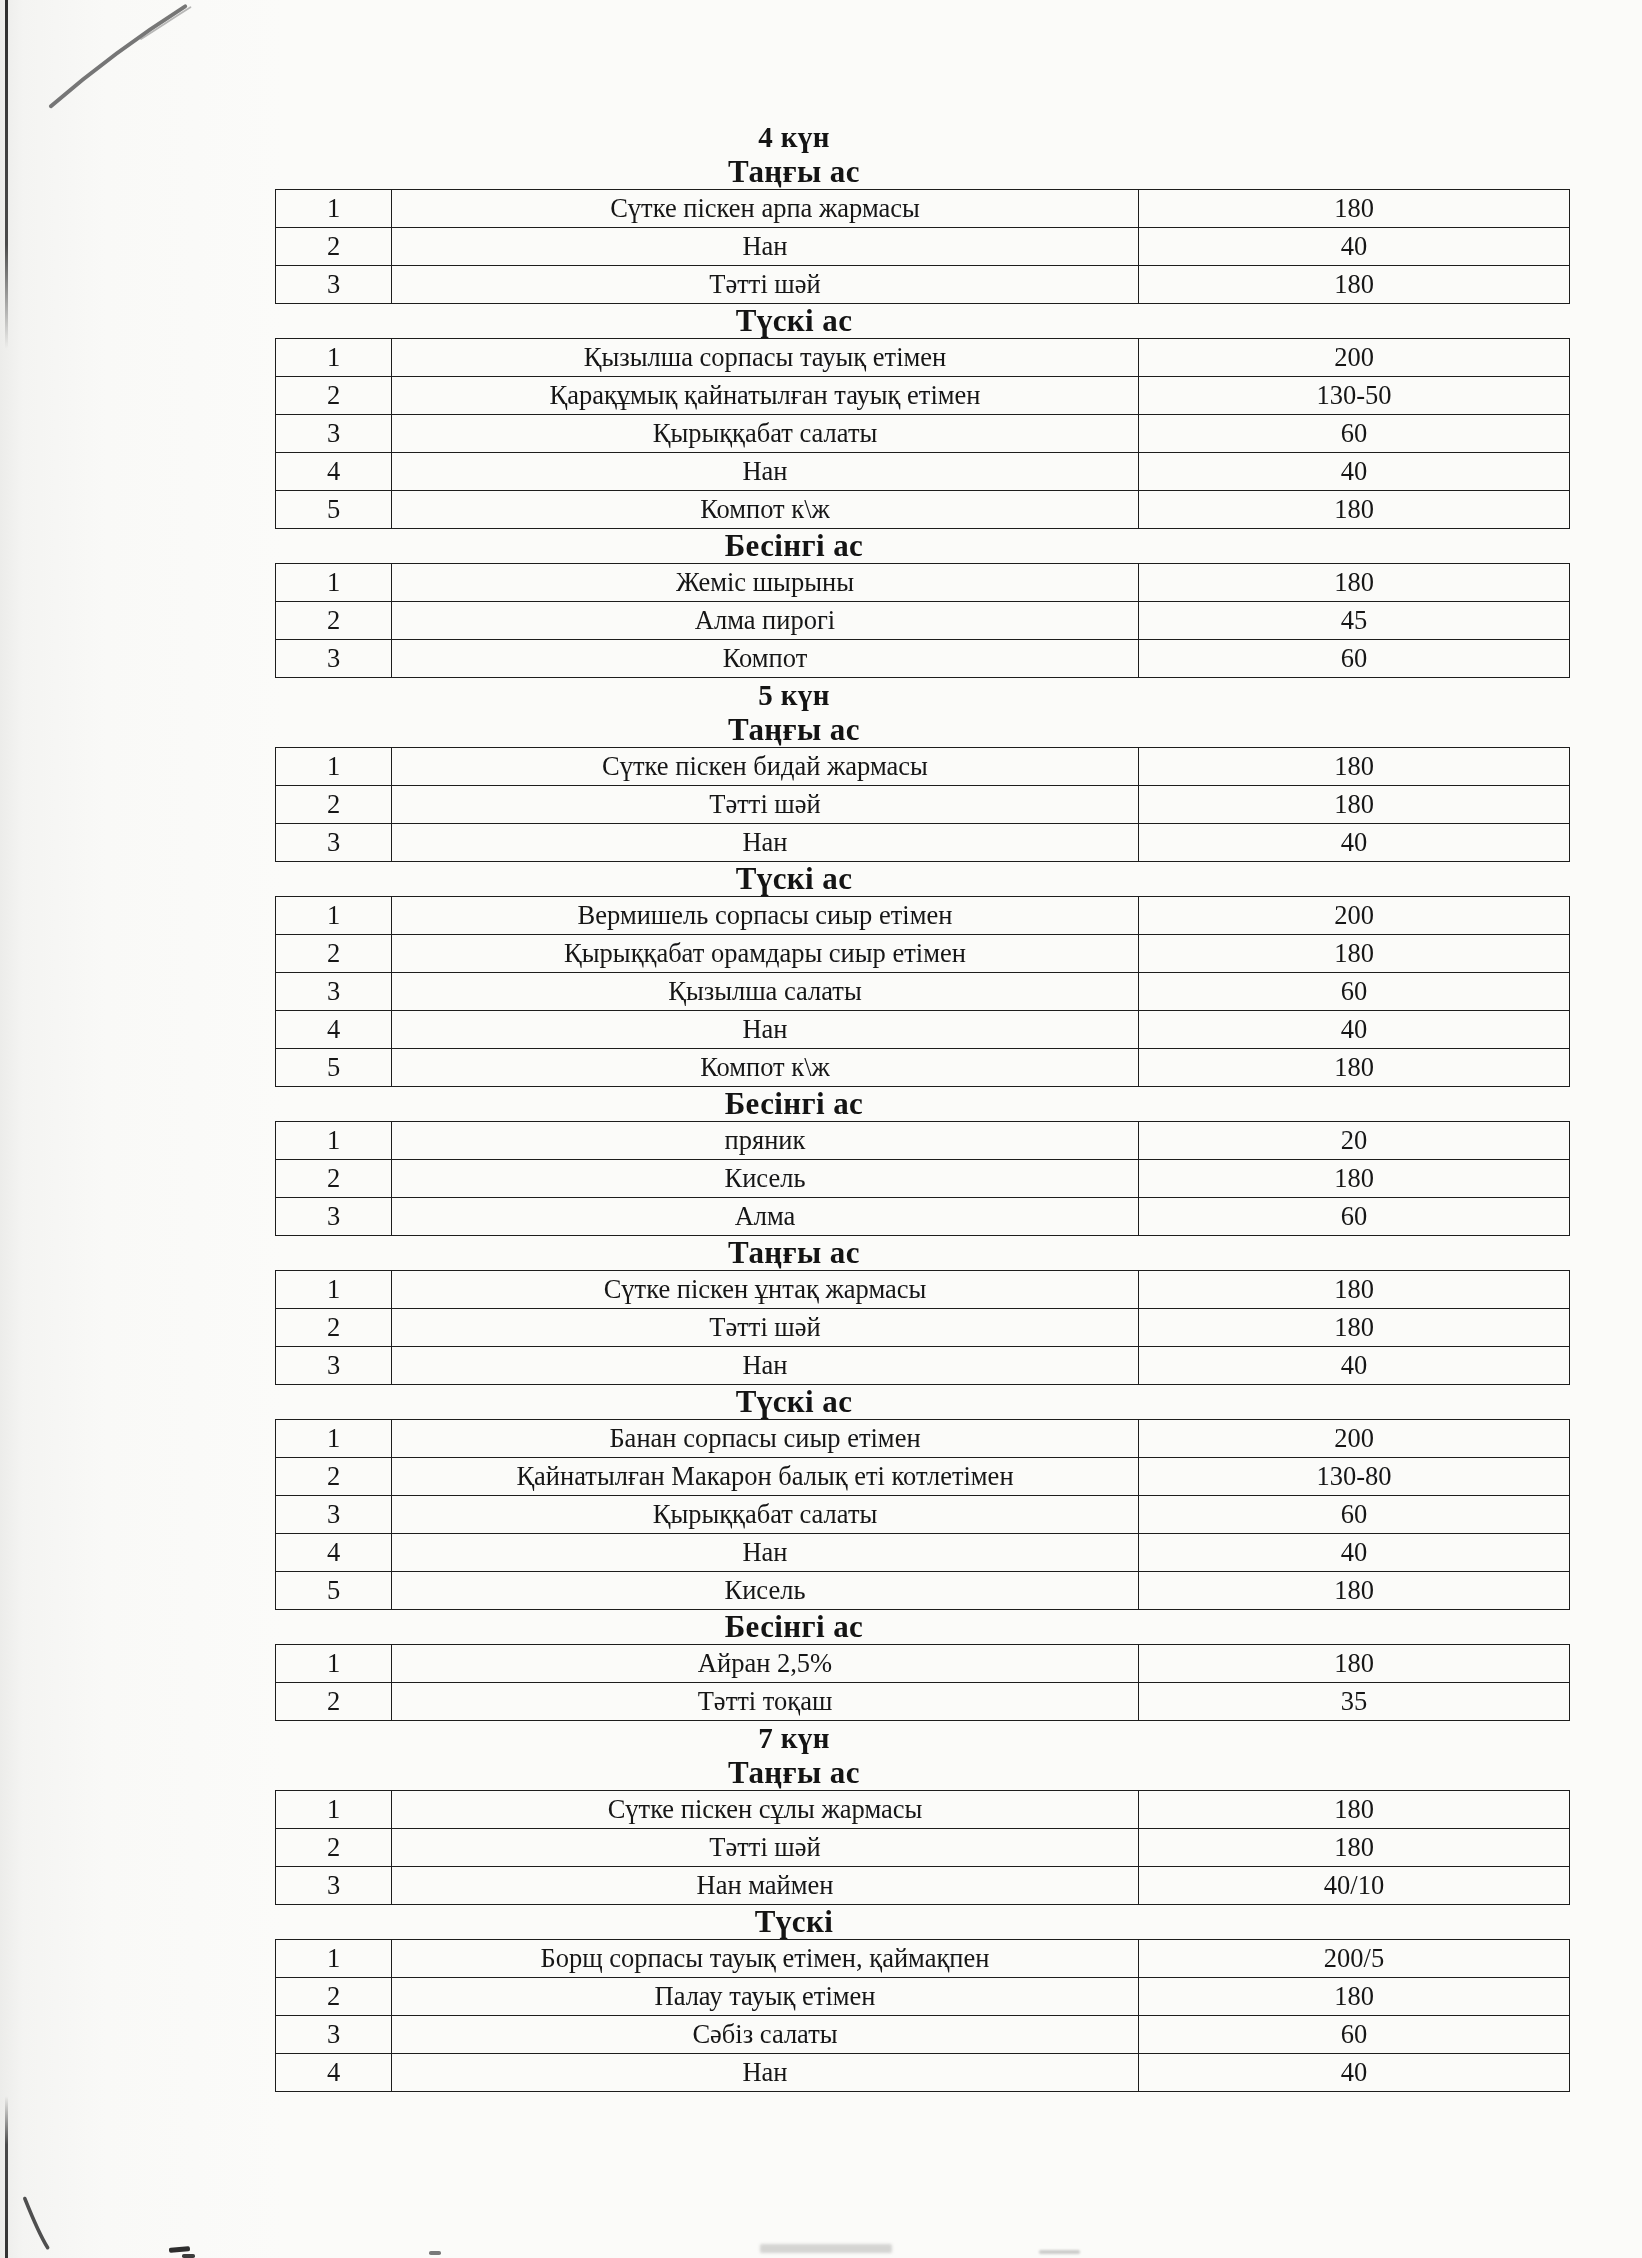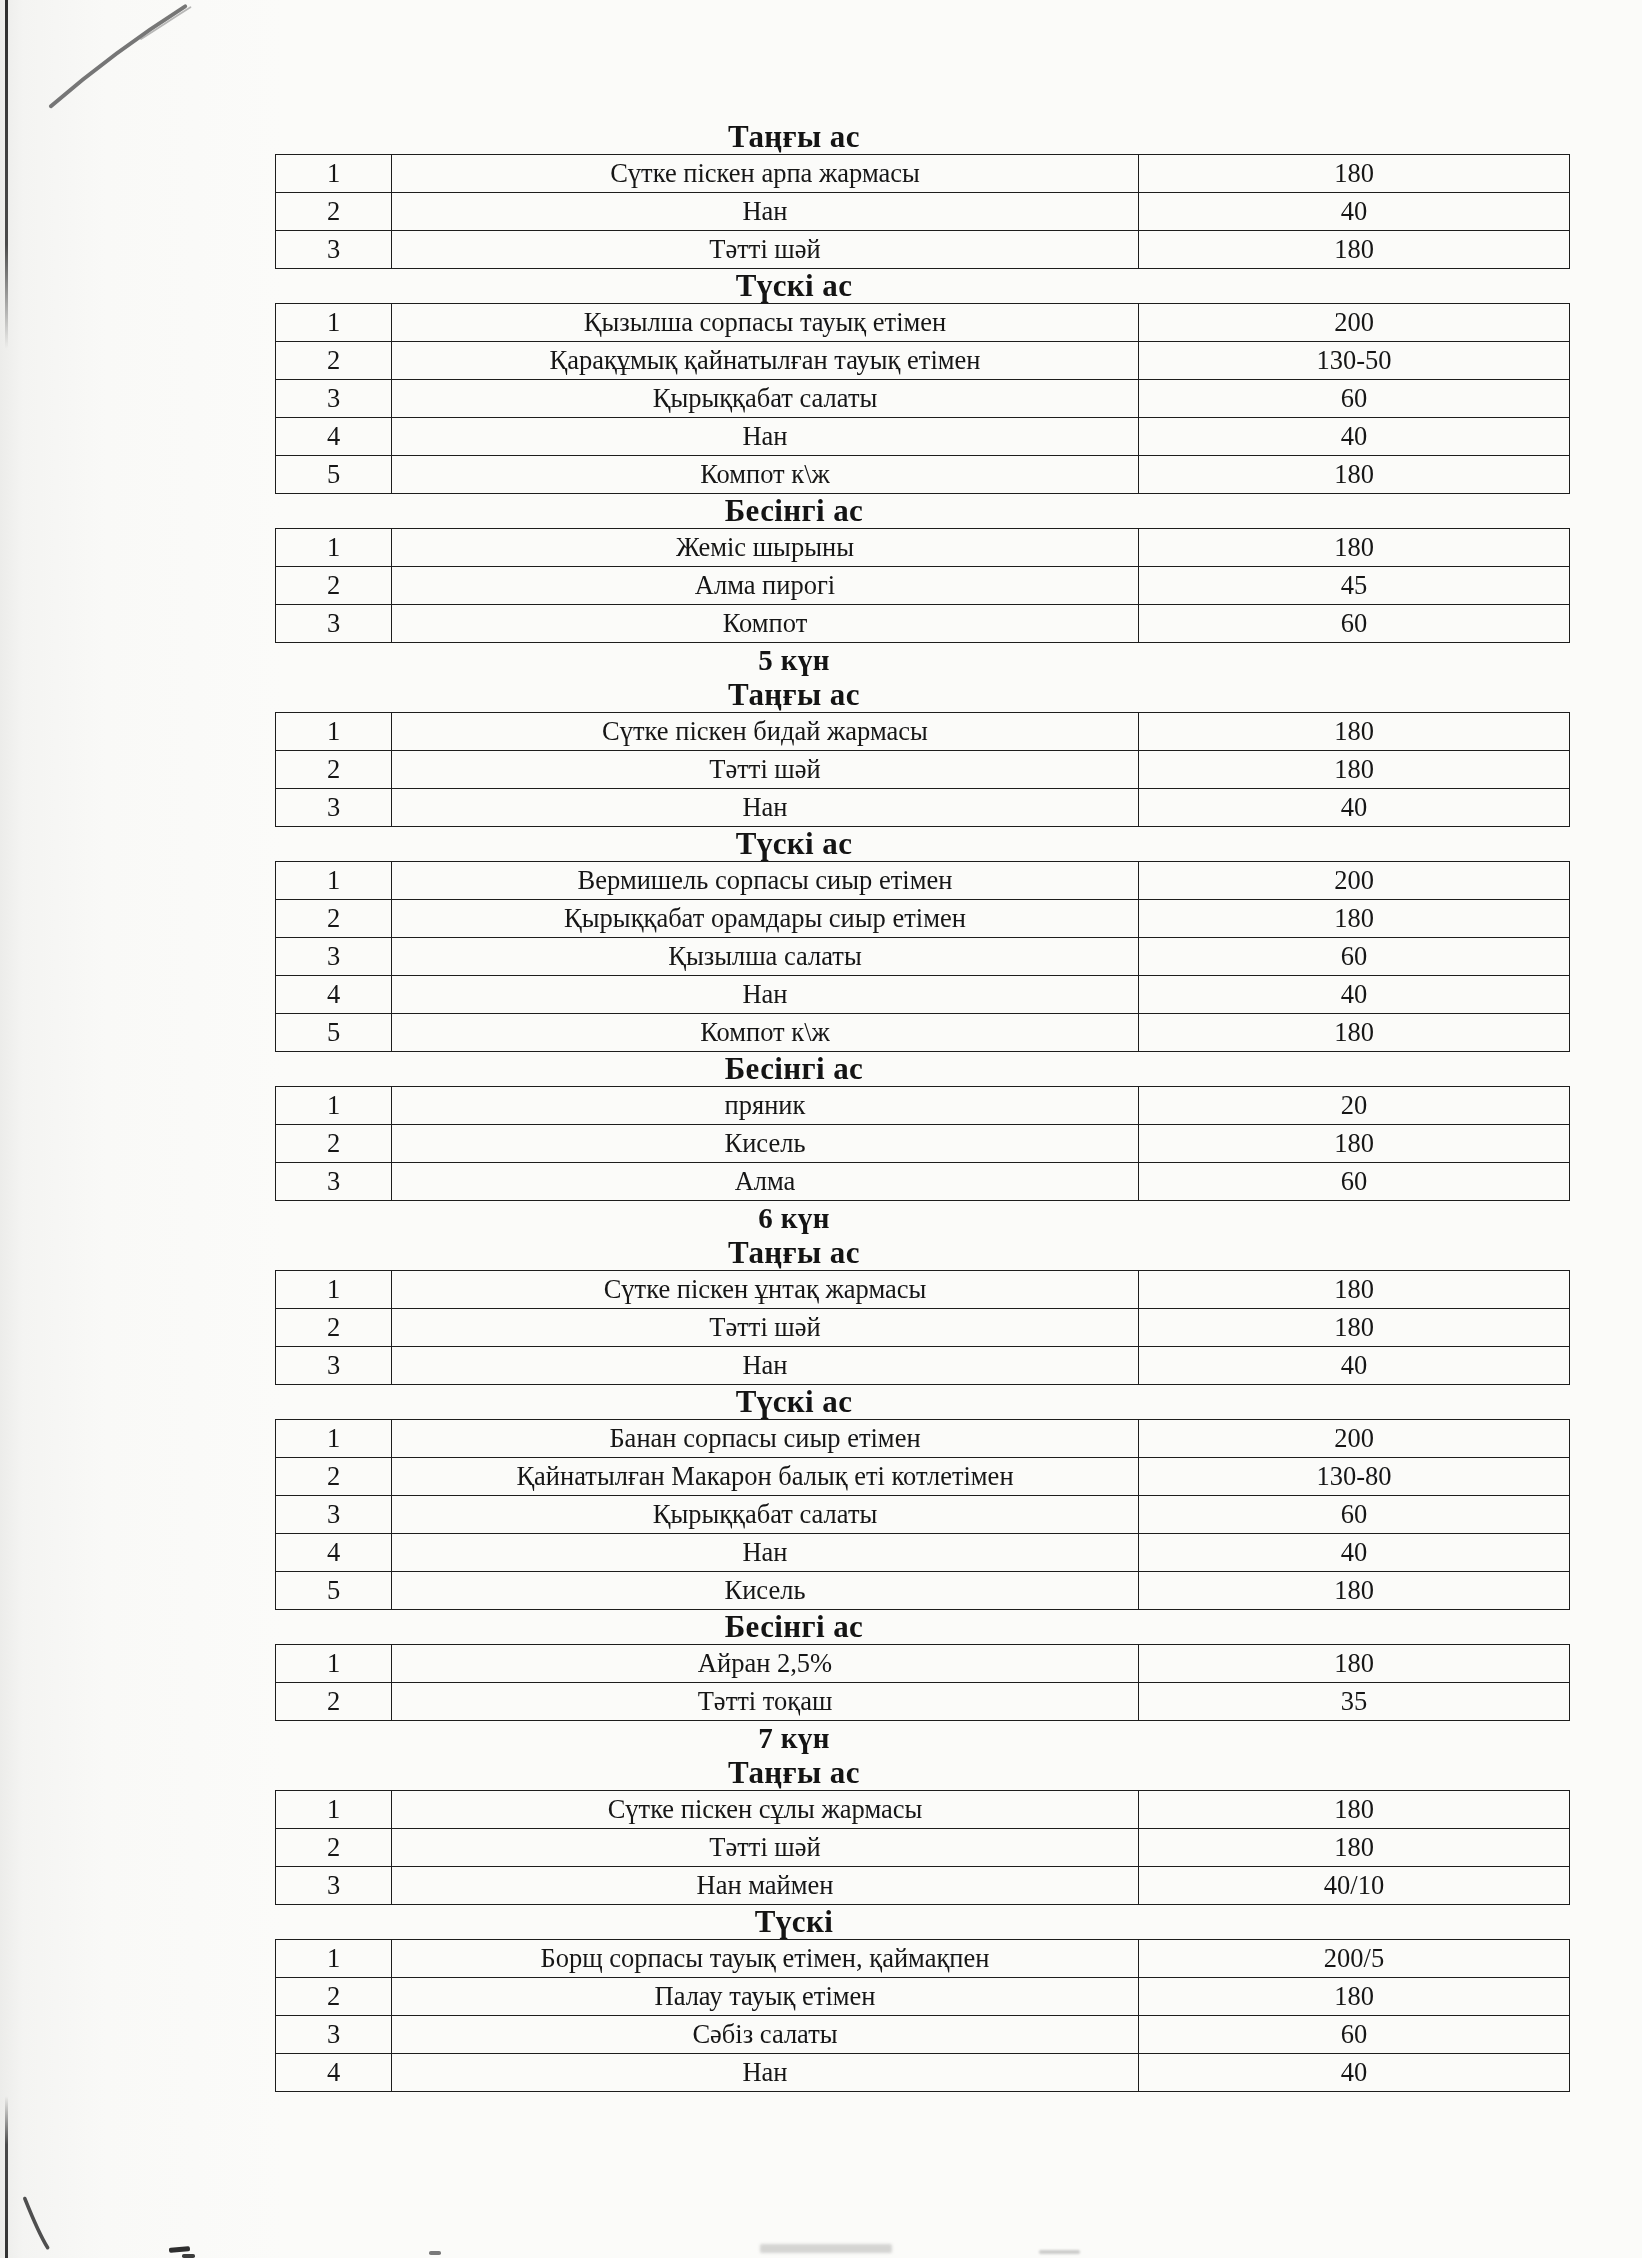--- a/index.html
+++ b/index.html
@@ -53,20 +53,21 @@
 </svg>
 
 <div class="dash" style="left:169px;top:2247px;width:21px;height:5.3px;background:#2e2e2e;transform:rotate(-5deg)"></div>
 <div class="dash" style="left:182px;top:2254px;width:13.2px;height:3.5px;background:#3c3c3c"></div>
 <div class="dash" style="left:429px;top:2251px;width:11.5px;height:3.5px;background:#5a5a5a;opacity:.8"></div>
 <div class="dash" style="left:760px;top:2244px;width:132px;height:8.8px;background:rgba(110,110,110,.28);filter:blur(1.8px)"></div>
 <div class="dash" style="left:1039px;top:2250px;width:41px;height:4.4px;background:rgba(100,100,100,.3);filter:blur(0.9px)"></div>
 
 <div class="content">
     <div class="day-section">
+      <div class="title day-title">4 күн</div>
       <div class="title meal-title">Таңғы ас</div>
       <table class="menu">
         <colgroup>
           <col style="width: 116px;">
           <col style="width: 747px;">
           <col style="width: 431px;">
         </colgroup>
         <tbody>
           <tr>
             <td>1</td>
@@ -228,21 +229,20 @@
           </tr>
           <tr>
             <td>3</td>
             <td>Алма</td>
             <td>60</td>
           </tr>
         </tbody>
       </table>
     </div>
     <div class="day-section">
-      <div class="title day-title">6 күн</div>
       <div class="title meal-title">Таңғы ас</div>
       <table class="menu">
         <colgroup>
           <col style="width: 116px;">
           <col style="width: 747px;">
           <col style="width: 431px;">
         </colgroup>
         <tbody>
           <tr>
             <td>1</td>

